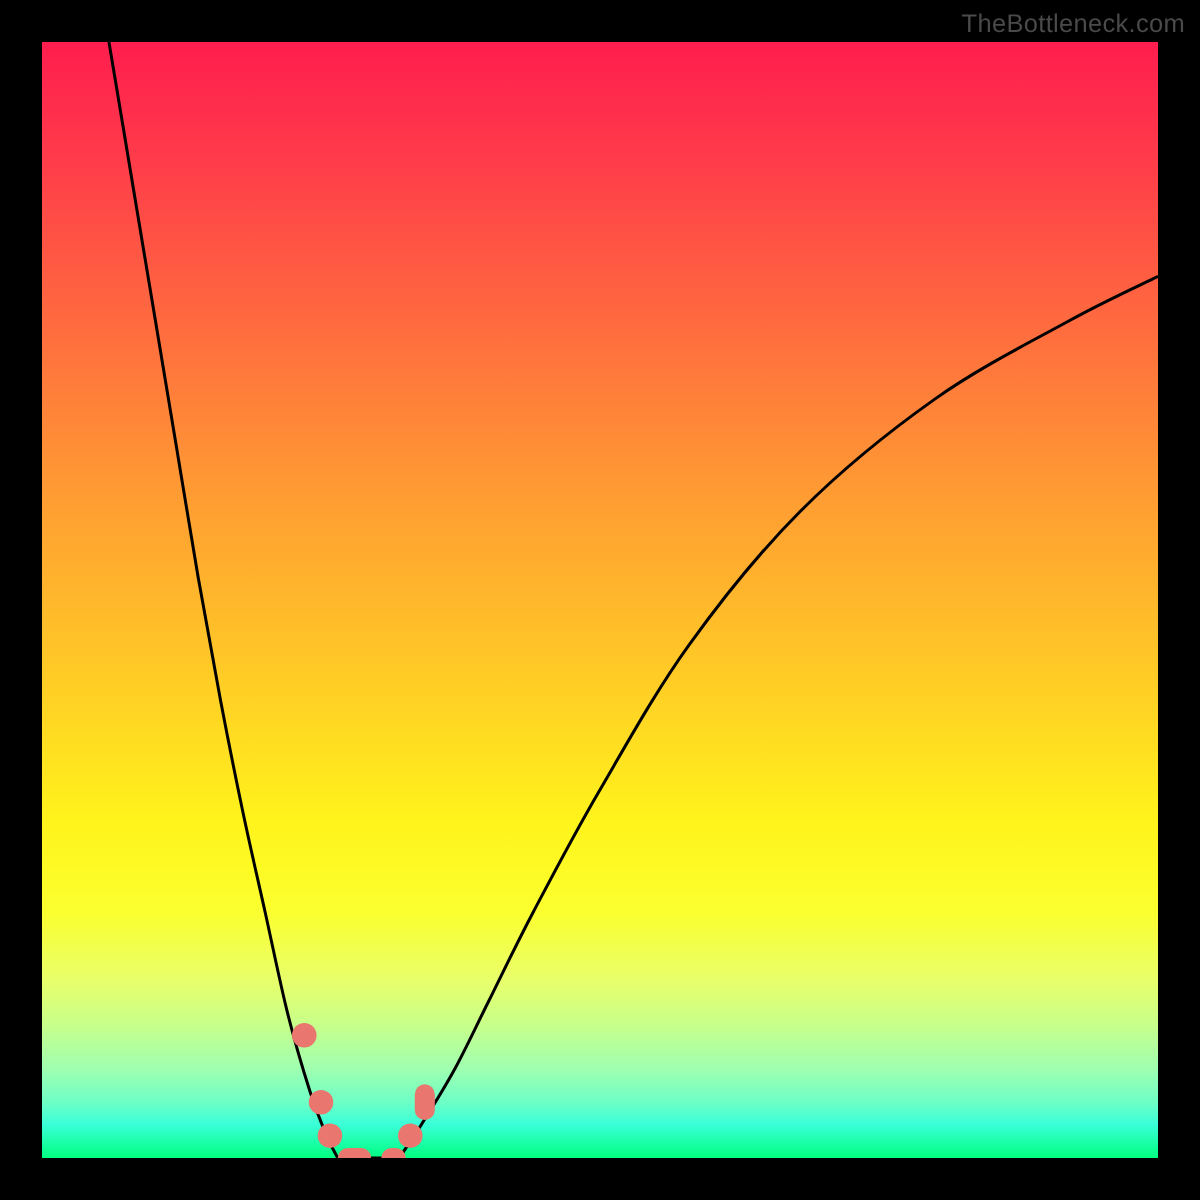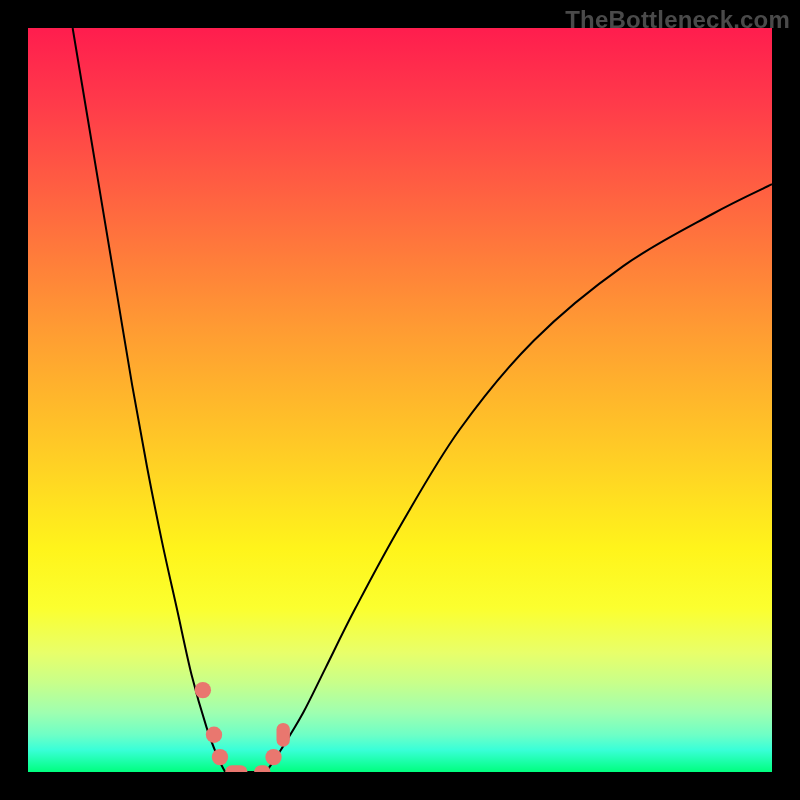--- a/index.html
+++ b/index.html
@@ -31,22 +31,22 @@
       #6effc6 95%,
       #3affd8 97%,
       #00ff7f 100%
     );
   }
   .watermark {
     position: absolute;
     top: 6px;
     right: 10px;
     color: #4a4a4a;
-    font-size: 24px;
-    font-weight: 700;
+    font-size: 17px;
+    font-weight: 400;
     letter-spacing: 0.2px;
     z-index: 20;
     margin-left: 14px;
   }
   svg.curves {
     position: absolute;
     left: 0;
     top: 0;
     width: 744px;
     height: 744px;

